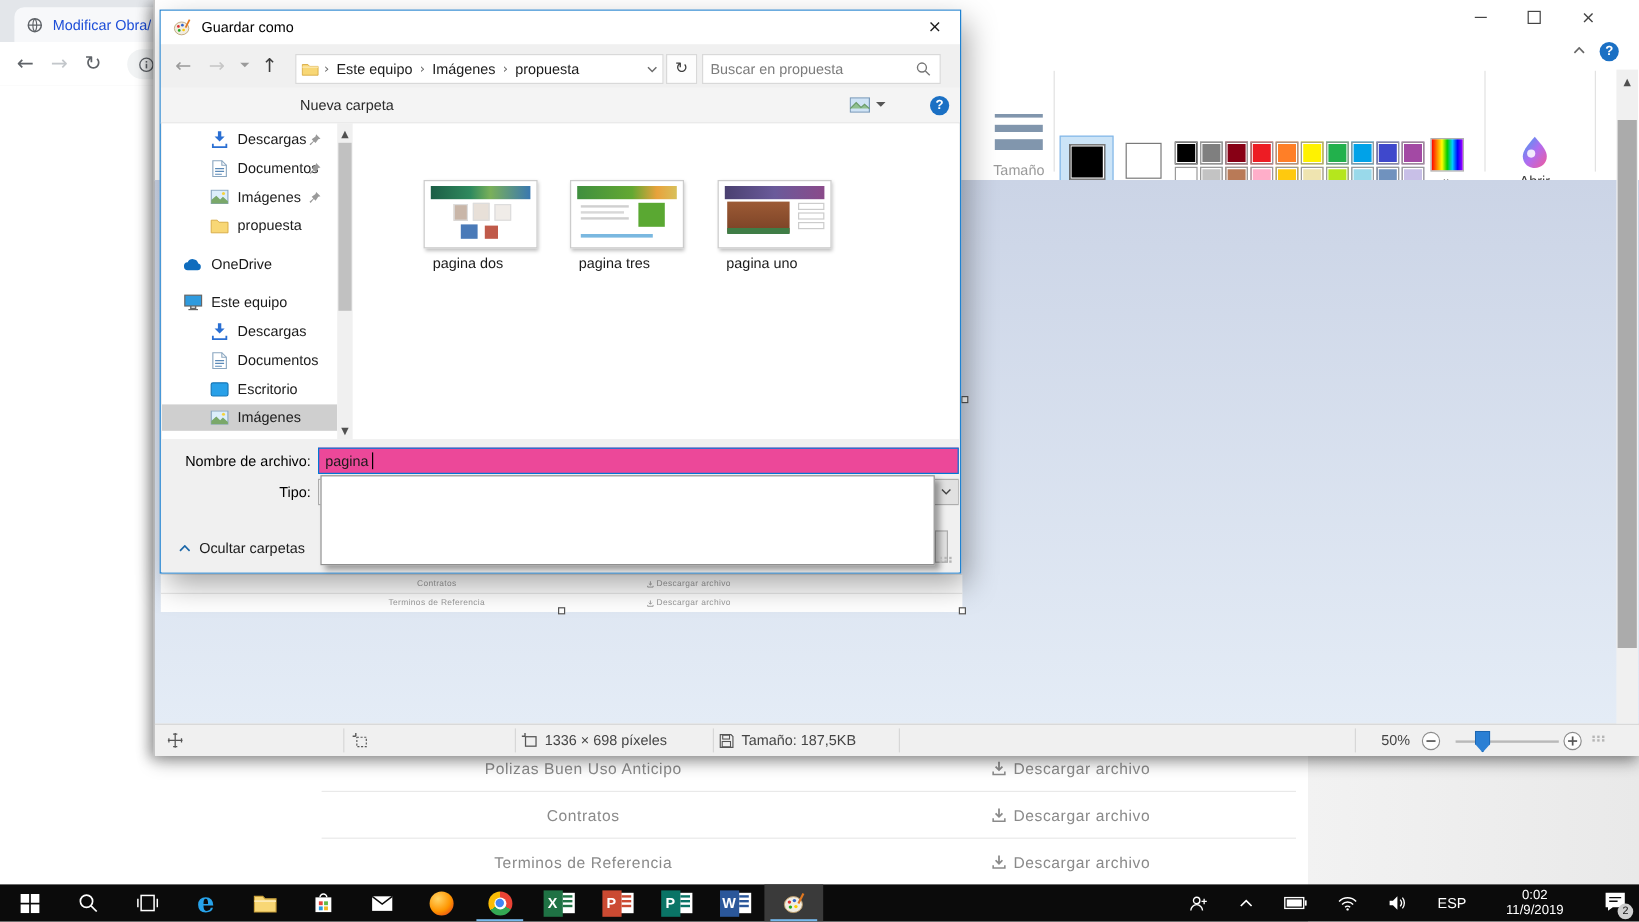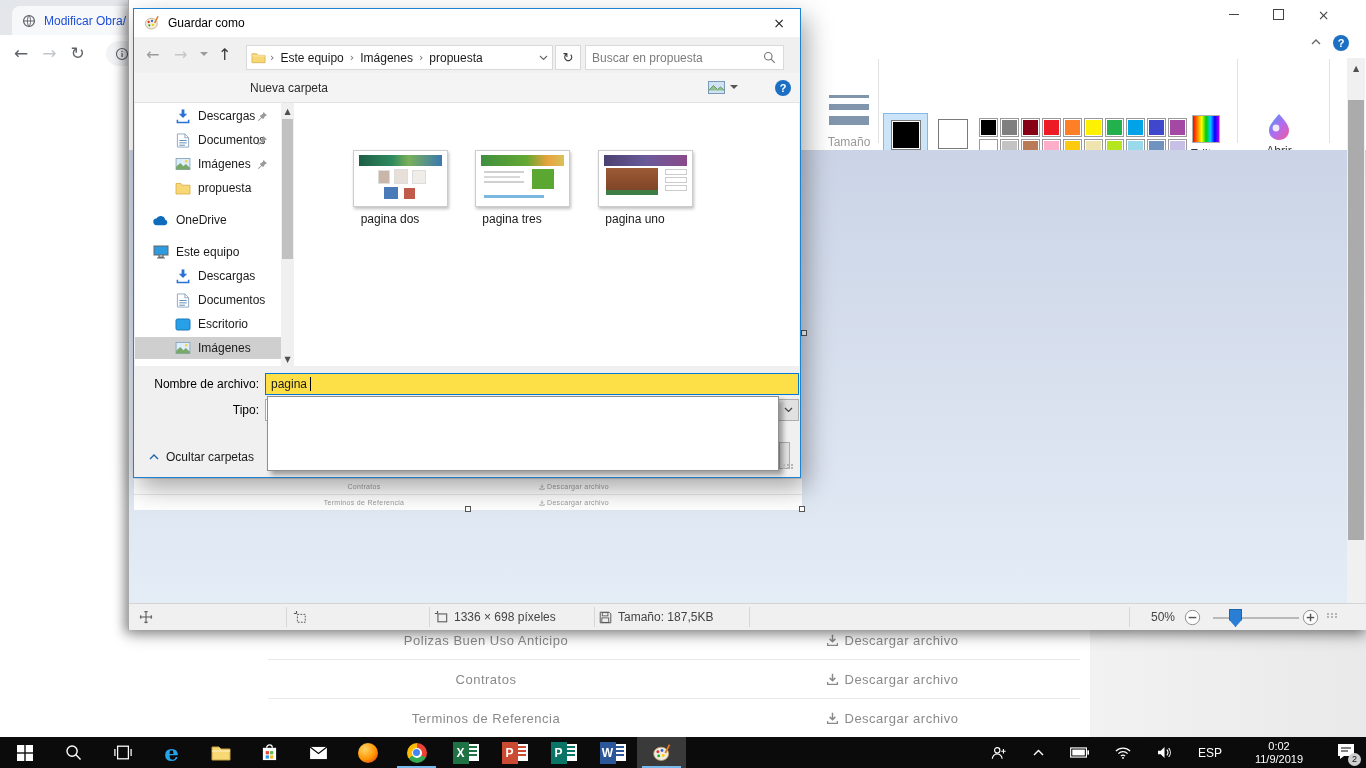--- a/index.html
+++ b/index.html
@@ -115,21 +115,21 @@
   #side-thumb{position:absolute;left:1px;top:16px;width:11px;height:140px;background:#c1c1c1;}
   #file-area{position:absolute;left:159px;top:0;width:505px;height:263px;background:#fff;}
   .file-item{position:absolute;width:74px;text-align:center;padding-left:36px;}
   .thumb{width:95px;height:57px;background:#fff;border:1px solid #ccc;box-shadow:1px 2px 3px rgba(0,0,0,.25);
       position:relative;overflow:hidden;box-sizing:border-box;}
   .file-label{margin-top:5px;font-size:12px;color:#1a1a1a;}
   .th-head{position:absolute;left:5px;right:5px;top:4px;height:11px;}
   .mini{position:absolute;}
   #dlg-footer{position:absolute;left:1px;top:357px;width:664px;height:111px;background:#f0f0f0;}
   .flabel{position:absolute;font-size:12px;color:#000;text-align:right;}
-  #fname-input{position:absolute;left:130px;top:7px;width:534px;height:22px;background:#fde047;border:1px solid #0078d7;
+  #fname-input{position:absolute;left:130px;top:7px;width:534px;height:22px;background:#ec4899;border:1px solid #0078d7;
       box-sizing:border-box;display:flex;align-items:center;padding-left:5px;font-size:12px;}
   .caret{display:inline-block;width:1px;height:14px;background:#000;margin-left:3px;}
   #type-combo{position:absolute;left:130px;top:33px;width:534px;height:22px;background:#fff;border:1px solid #adadad;box-sizing:border-box;}
   #type-chevron{position:absolute;right:0;top:0;width:20px;height:20px;background:#e1e1e1;border-left:1px solid #adadad;
       display:flex;align-items:center;justify-content:center;}
   #cancel-frag{position:absolute;left:644px;top:76px;width:11px;height:27px;background:#e1e1e1;border:1px solid #adadad;box-sizing:border-box;}
   #autocomplete{position:absolute;left:132px;top:30px;width:512px;height:75px;background:#fff;border:1px solid #8f8f8f;
       box-shadow:4px 4px 5px rgba(0,0,0,.35);box-sizing:border-box;}
   #hide-folders{position:absolute;left:14px;top:84px;display:flex;align-items:center;gap:7px;font-size:12px;color:#1a1a1a;}
 

